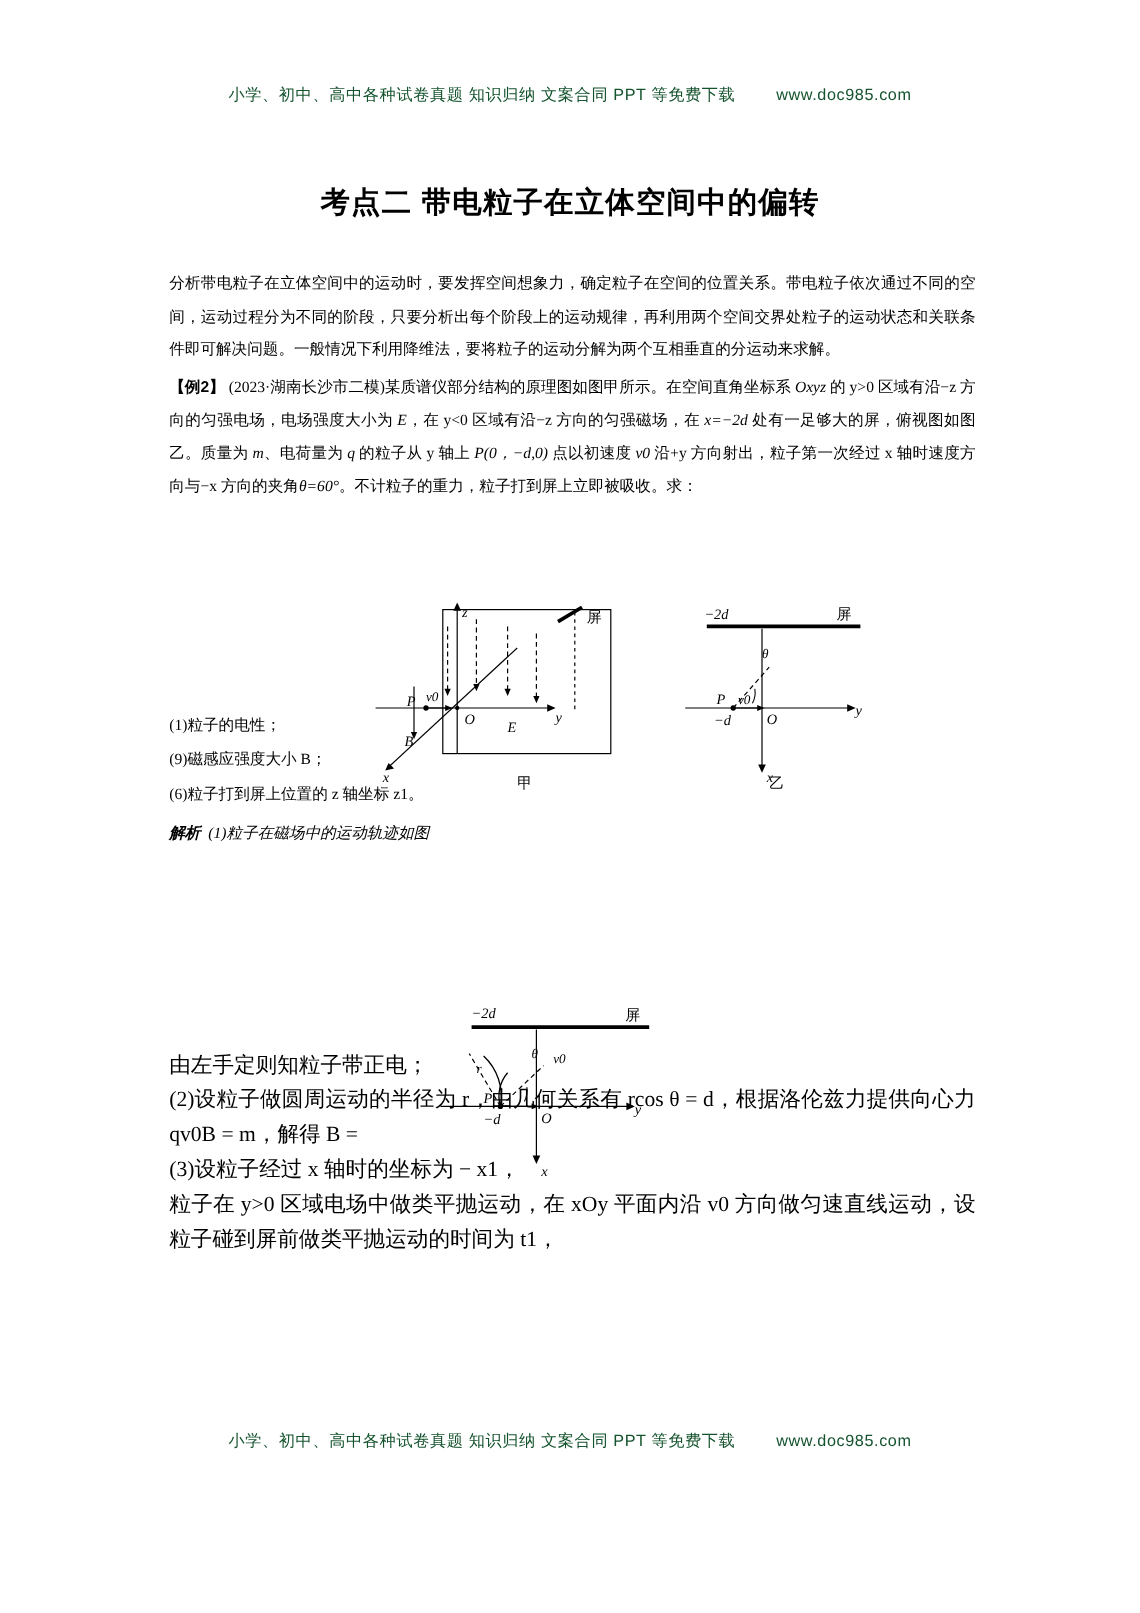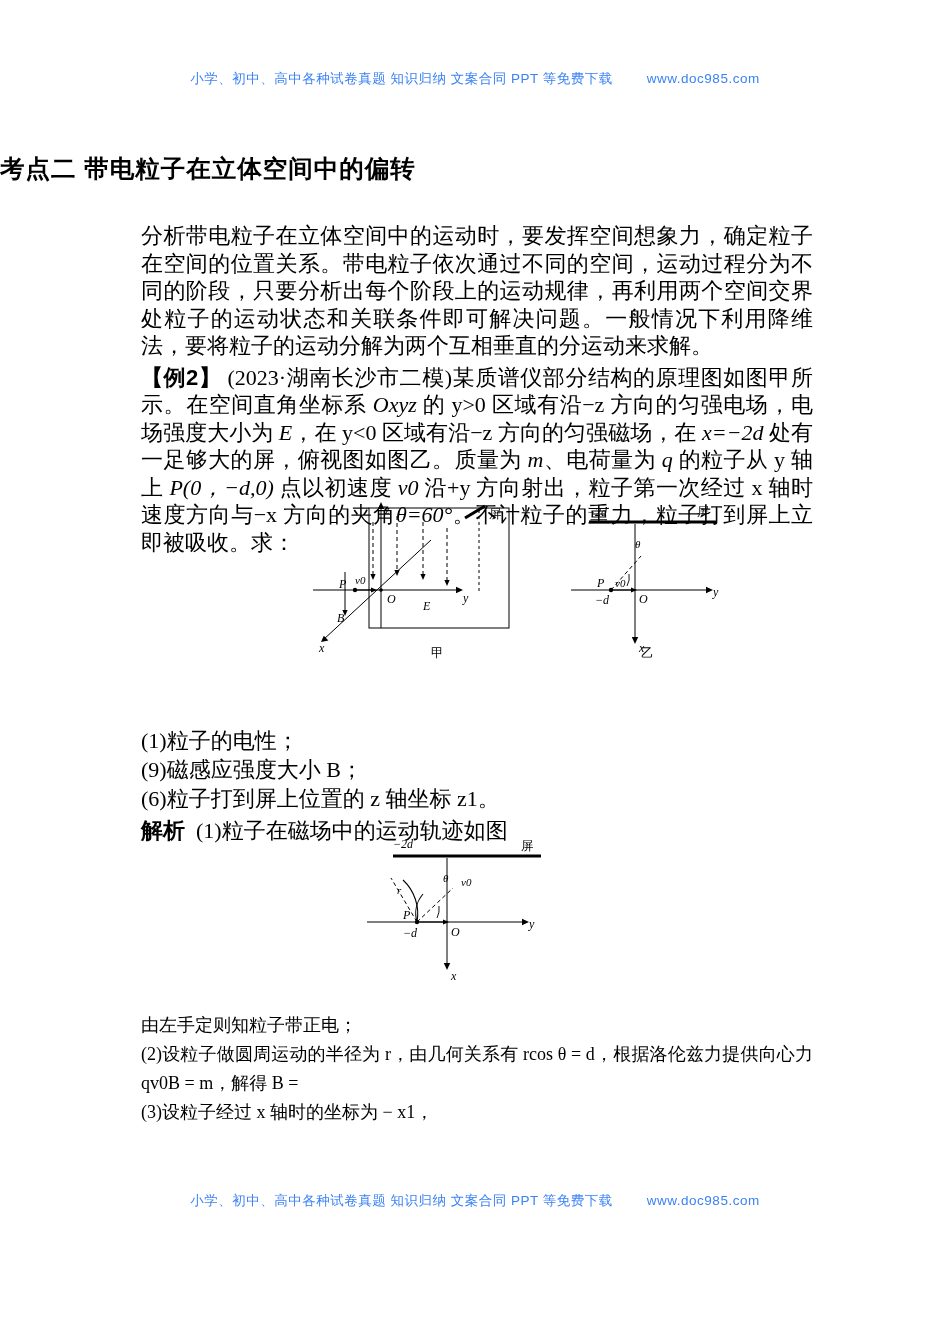--- a/index.html
+++ b/index.html
@@ -7,40 +7,40 @@
     width:950px;height:1344px;background:#ffffff;
     font-family:"Liberation Serif", serif;
     color:#000;
     position:relative;
     overflow:hidden;
   }
   .page{position:absolute;left:0;top:0;width:950px;height:1344px;}
   .header-note,.footer-note{
     position:absolute;left:0;width:950px;text-align:center;
     font-family:"Liberation Sans", sans-serif;
-    font-size:13.5px;color:#3b82f6;letter-spacing:0.5px;
+    font-size:13.5px;color:#14532d;letter-spacing:0.5px;
   }
   .header-note{top:70px;}
   .footer-note{top:1192px;}
   .hn-site{margin-left:34px;}
   h1.title{
-    position:absolute;left:0;top:152px;width:950px;text-align:left;
+    position:absolute;left:0;top:152px;width:950px;text-align:center;
     font-family:"Liberation Sans", sans-serif;
     font-size:24.5px;font-weight:bold;margin:0;letter-spacing:1px;
   }
   .body-col{
     position:absolute;left:141px;top:222px;width:672px;
   }
-  p{margin:0;font-size:22px;line-height:27.5px;text-align:justify;}
+  p{margin:0;font-size:13px;line-height:27.5px;text-align:justify;}
   .intro{text-indent:0;}
   .lbl{font-weight:bold;font-family:"Liberation Sans", sans-serif;}
   .ital{font-style:italic;}
   .q-list p{margin:0;line-height:29px;}
   .ans-line{margin-top:4px;}
-  .solution-head{margin-top:4px;}
+  .solution-head{margin-top:4px;font-style:italic;}
   .tail p{font-size:18px;line-height:29px;}
   
   #fig1{position:absolute;left:141px;top:500px;width:672px;height:160px;}
   #fig2{position:absolute;left:141px;top:838px;width:672px;height:148px;}
   svg{display:block;}
 </style>
 </head>
 <body>
 
 <div class="page">
@@ -72,20 +72,21 @@
     <p class="solution-head">
       <span class="lbl">解析</span>&nbsp;&nbsp;<span>(1)粒子在磁场中的运动轨迹如图</span>
     </p>
 
     <div style="height:166px;"></div>
 
     <div class="tail">
       <p>由左手定则知粒子带正电；</p>
       <p>(2)设粒子做圆周运动的半径为 r，由几何关系有 rcos θ = d，根据洛伦兹力提供向心力 qv0B = m，解得 B =</p>
       <p>(3)设粒子经过 x 轴时的坐标为 − x1，</p>
+      <p>粒子在 y&gt;0 区域电场中做类平抛运动，在 xOy 平面内沿 v0 方向做匀速直线运动，设粒子碰到屏前做类平抛运动的时间为 t1，</p>
     </div>
 
   </div>
 
   <div id="fig1">
     <svg width="672" height="160" viewBox="0 0 672 160">
       <g stroke="#000" fill="none" stroke-width="1">
 
         <rect x="228" y="8" width="140" height="120"></rect>
 

